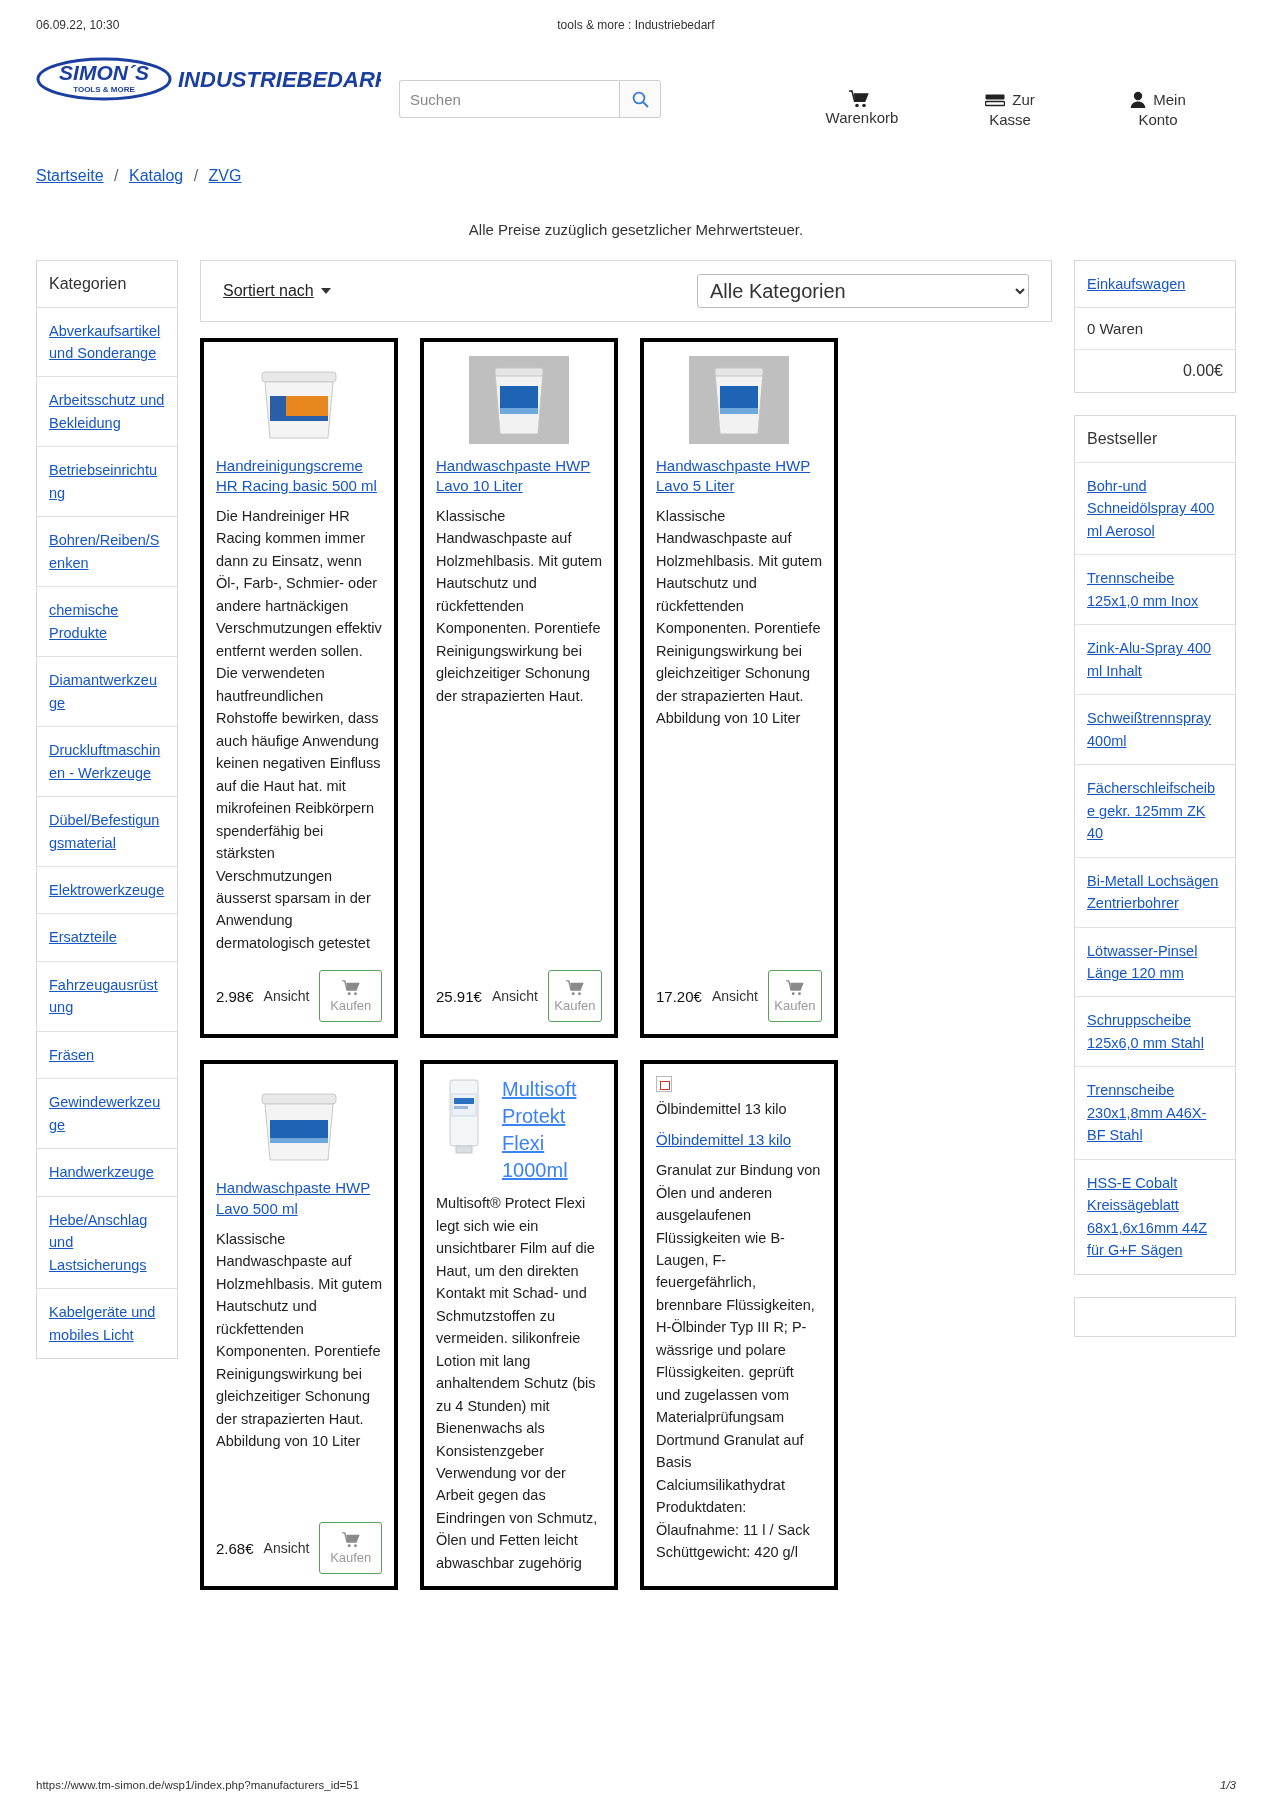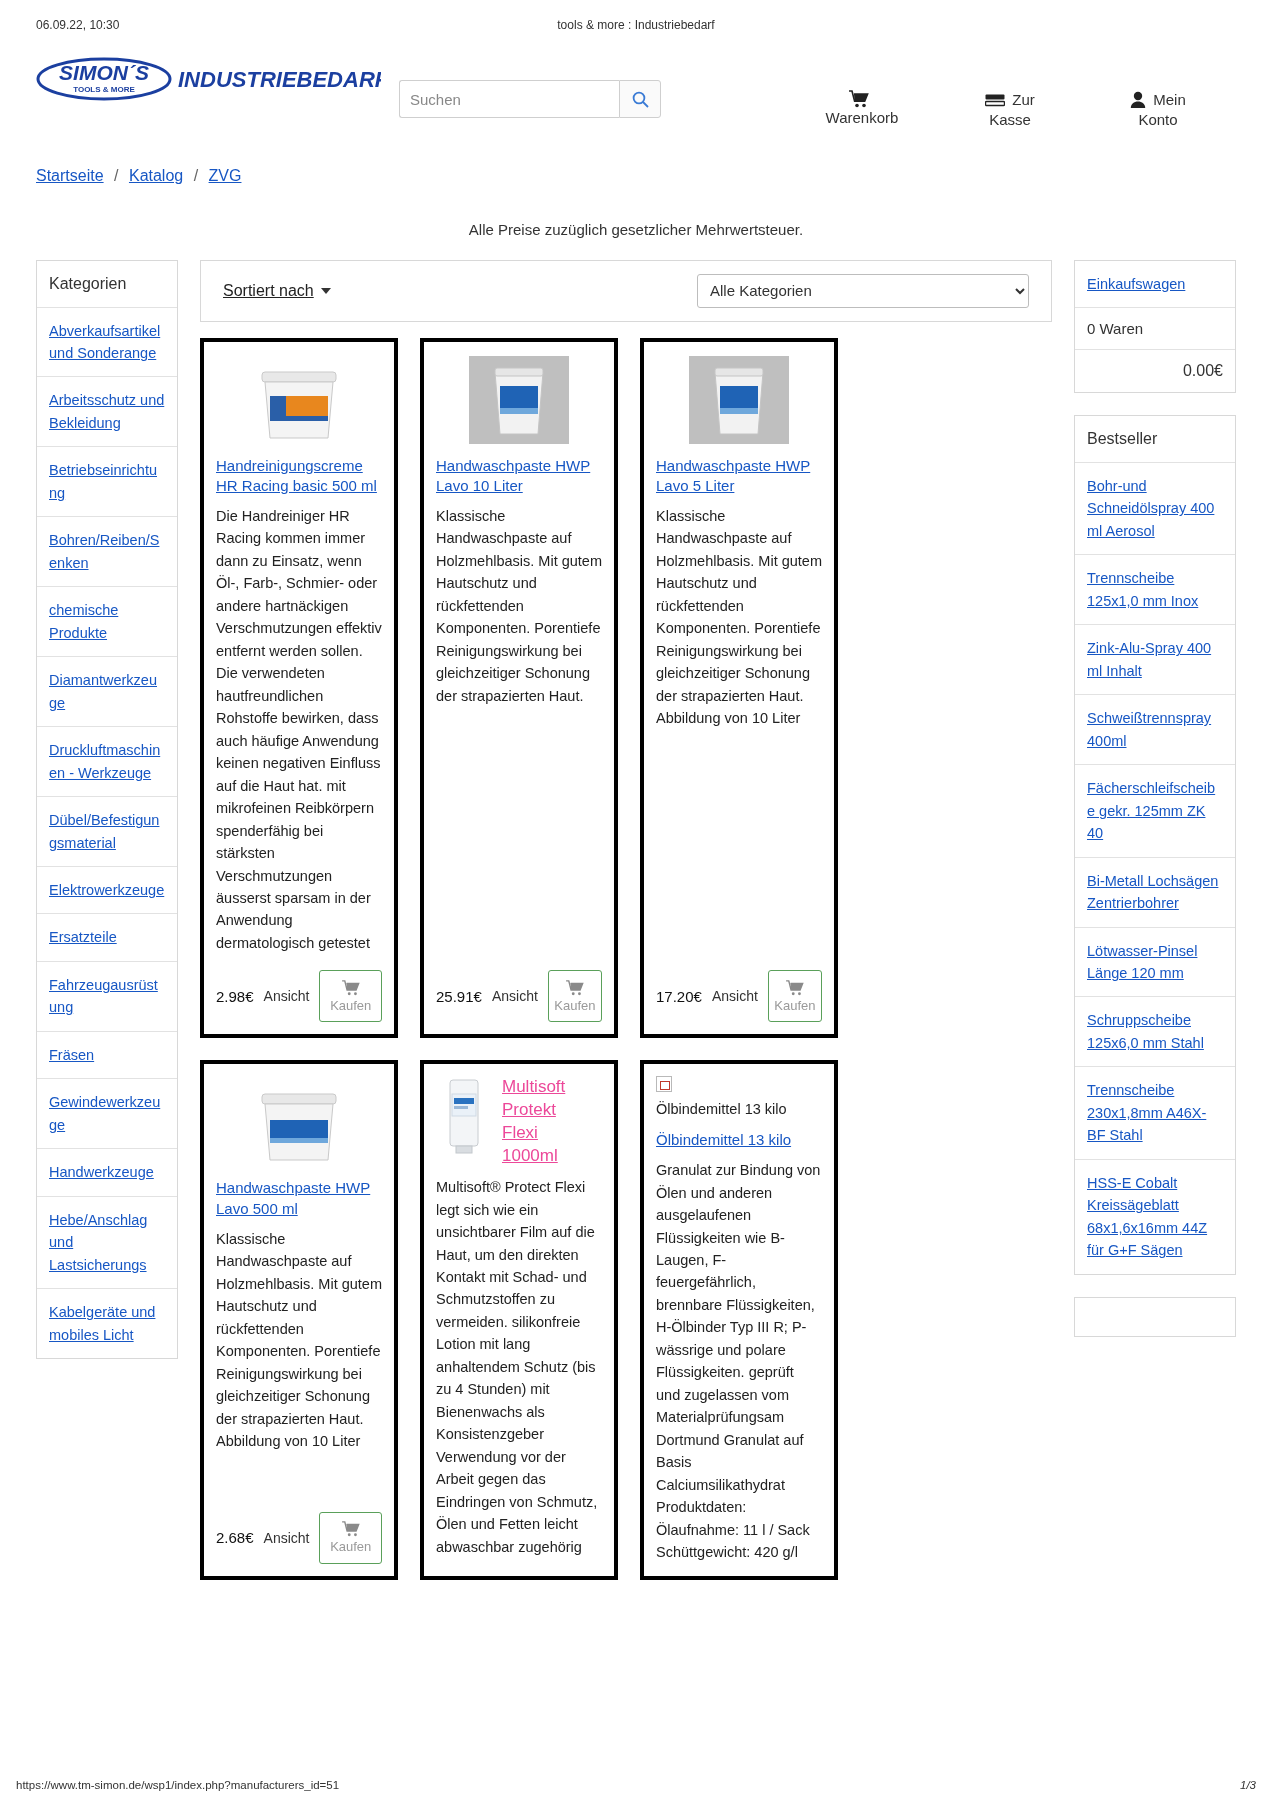--- a/index.html
+++ b/index.html
@@ -174,21 +174,21 @@
     border-top: 6px solid #333;
     display: inline-block;
   }
   .cat-select {
     margin-left: auto;
     width: 332px;
     height: 34px;
     border: 1px solid #bdbdbd;
     border-radius: 3px;
     background: #fff;
-    font-size: 15px;
+    font-size: 20px;
     color: #333;
     padding: 0 8px;
     font-family: "Liberation Sans", sans-serif;
   }
   
   .grid {
     margin-top: 16px;
     display: flex;
     flex-wrap: wrap;
     gap: 22px;
@@ -252,22 +252,22 @@
   .buy-btn svg { display:block; }
   
   .card-inline-head {
     display: flex;
     gap: 10px;
     align-items: flex-start;
     margin-bottom: 8px;
   }
   .card-inline-head .thumb { height: auto; margin: 0; }
   .card-inline-head .ih-title {
-    font-size: 17px; line-height: 1.35;
-    color: #ec4899; text-decoration: underline;
+    font-size: 20px; line-height: 1.35;
+    color: #3b82f6; text-decoration: underline;
     width: 78px;
     cursor: pointer;
   }
   .broken-img {
     width: 16px; height: 16px;
     border: 1px solid #b9b9b9;
     display: inline-block;
     position: relative;
     background: #fff;
   }
@@ -280,21 +280,21 @@
   .broken-row {
     font-size: 14.5px; line-height: 1.5; color: #222;
   }
   
   .footer {
     position: absolute;
     left: 0; right: 0; bottom: 0;
     height: 30px;
     font-size: 11.5px;
     color: #333;
-    padding: 0 16px;
+    padding: 0 36px;
     display: flex;
     align-items: center;
   }
   .footer .f-right { margin-left: auto; font-style: italic; }
   .clip-bottom {
     position: absolute;
     left: 0; top: 1770px; right: 0; height: 30px;
     background: #fff;
   }
 </style>

